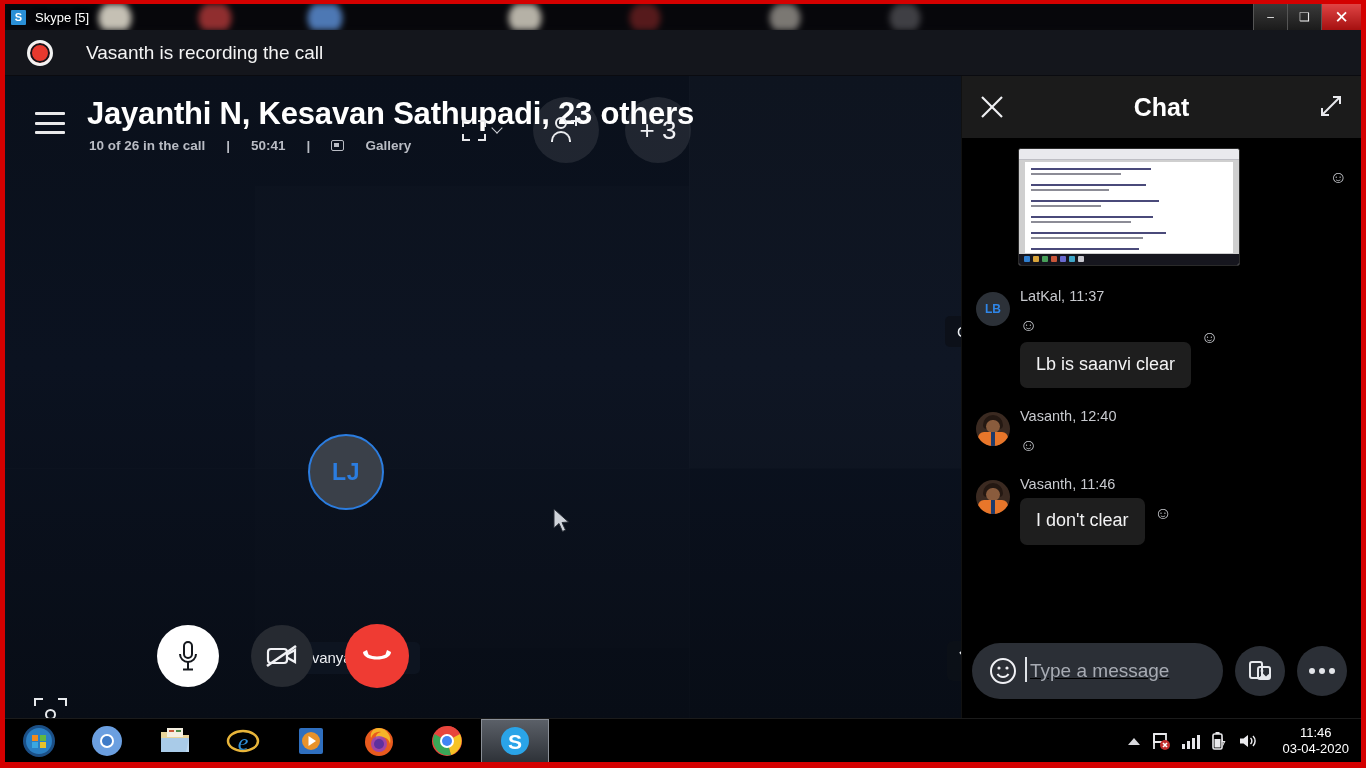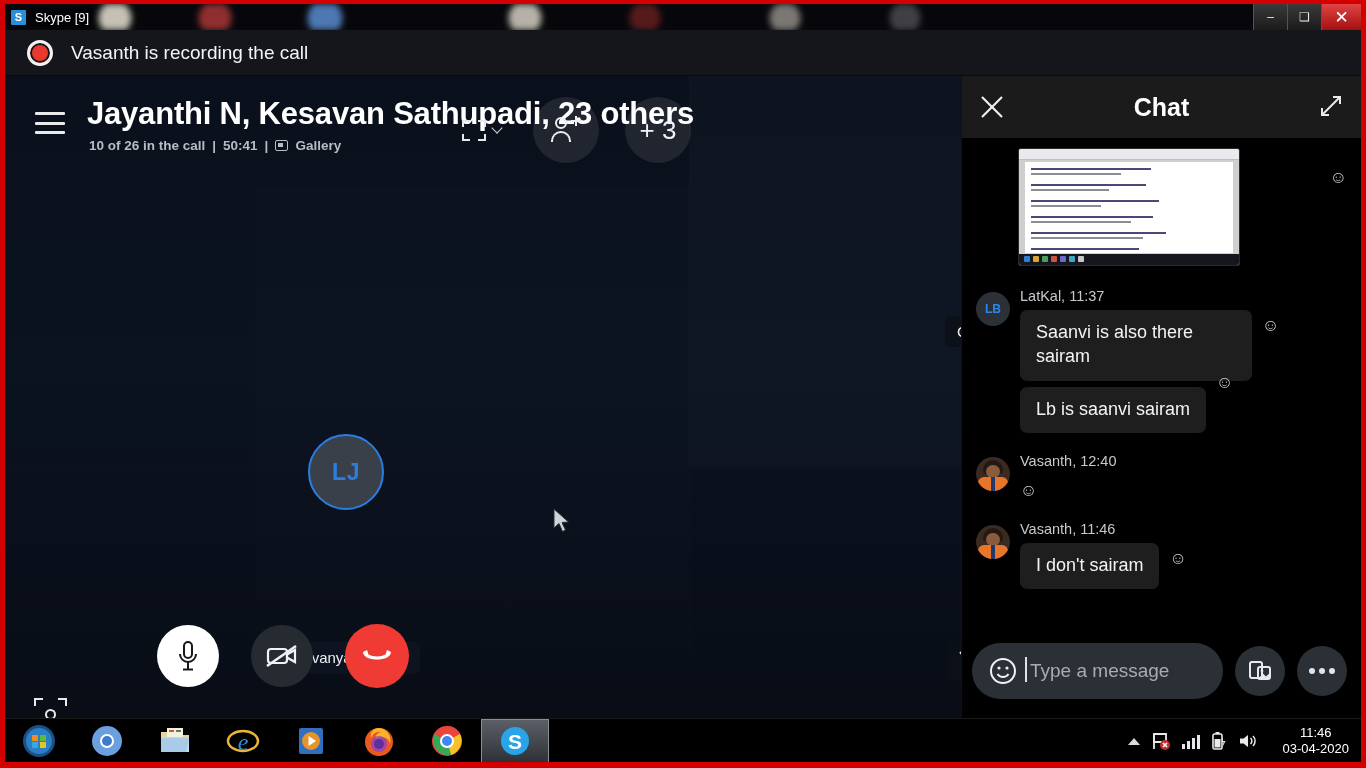--- a/index.html
+++ b/index.html
@@ -69,21 +69,21 @@
   .recbar {
     position:absolute; top:26px; left:0; right:0; height:46px;
     background:#14161c; display:flex; align-items:center; padding-left:22px;
     border-bottom:1px solid #0a0b10;
   }
   .recdot {
     width:26px; height:26px; border-radius:50%;
     border:3px solid #f2f2f2; background:#e8392e;
     box-shadow:inset 0 0 0 2px #14161c;
   }
-  .rectext { margin-left:18px; color:#f4f4f4; font-size:19px; }
+  .rectext { margin-left:33px; color:#f4f4f4; font-size:19px; }
 
   
   .stage {
     position:absolute; top:72px; left:0; right:0; bottom:44px;
     background:#090e17; overflow:hidden;
   }
   .videoarea {
     position:absolute; top:0; left:0; right:400px; bottom:0;
     background:
       linear-gradient(180deg,#0a101b 0%,#0b1220 45%,#080d16 100%);
@@ -107,21 +107,21 @@
   }
   .hamb i { display:block; height:3px; background:#e9e9ea; border-radius:1px; }
   .calltitle {
     position:absolute; left:74px; top:6px;
     color:#fff; font-size:31px; font-weight:bold; letter-spacing:-.2px;
     white-space:nowrap;
   }
   .callsub {
     position:absolute; left:76px; top:48px;
     color:#b9bcc4; font-size:13.5px; font-weight:bold;
-    display:flex; align-items:center; gap:7px; white-space:nowrap;
+    display:flex; align-items:center; gap:21px; white-space:nowrap;
   }
   .callsub .galico {
     display:inline-block; width:13px; height:11px;
     border:1.6px solid #b9bcc4; border-radius:2px; position:relative;
   }
   .callsub .galico:after{
     content:""; position:absolute; left:1.5px; top:1.5px;
     width:5px;height:4px;background:#b9bcc4;
   }
 
@@ -292,20 +292,21 @@
     background:#1e1e1e; color:#f3f3f4; border-radius:7px;
     padding:10px 16px 12px 16px; font-size:18px; max-width:232px;
     display:inline-block; line-height:1.35;
   }
   .bubrow { display:flex; align-items:flex-start; gap:10px; margin-bottom:6px; }
   .react { color:#c9cbd0; font-size:17px; margin-top:6px; }
 
   .composer {
     height:88px; display:flex; align-items:center; gap:12px;
     padding:0 14px 6px 10px;
+    text-decoration:underline;
   }
   .inputbox {
     flex:1; height:56px; background:#2b2f36; border-radius:28px;
     display:flex; align-items:center; padding:0 16px; gap:12px;
   }
   .placeholder { color:#a7abb3; font-size:19px; position:relative; }
   .caret {
     position:absolute; left:-5px; top:-3px; width:1.5px; height:25px; background:#dfe2e7;
   }
   .cbtn {
@@ -337,21 +338,21 @@
 </style>
 </head>
 <body>
 
 <div id="root">
  <div class="winframe">
 
   <div class="titlebar">
     <div class="blurstrip"></div>
     <div class="tb-icon">S</div>
-    <div class="tb-title">Skype [9]</div>
+    <div class="tb-title">Skype [5]</div>
     <div class="wincontrols">
       <div class="wc">–</div>
       <div class="wc">❑</div>
       <div class="wc close">✕</div>
     </div>
   </div>
 
   <div class="recbar">
     <div class="recdot"></div>
     <div class="rectext">Vasanth is recording the call</div>
@@ -510,25 +511,24 @@
           <span class="shot-emoji react">☺</span>
         </div>
 
         <div class="msgrow">
           <div class="ava initials">
             <span>LB</span>
           </div>
           <div class="mcol">
             <div class="mhdr">LatKal, 11:37</div>
             <div class="bubrow">
-              <div class="bub">Saanvi is also there sairam</div>
               <span class="react">☺</span>
             </div>
             <div class="bubrow">
-              <div class="bub">Lb is saanvi sairam</div>
+              <div class="bub">Lb is saanvi clear</div>
               <span class="react" style="margin-top:-14px">☺</span>
             </div>
           </div>
         </div>
 
         <div class="msgrow">
           <div class="ava photo">
             <span class="hair"></span>
                 <span class="face"></span>
                 <span class="shirt"></span>
@@ -545,21 +545,21 @@
         <div class="msgrow">
           <div class="ava photo">
             <span class="hair"></span>
                 <span class="face"></span>
                 <span class="shirt"></span>
                 <span class="tie"></span>
           </div>
           <div class="mcol">
             <div class="mhdr">Vasanth, 11:46</div>
             <div class="bubrow">
-              <div class="bub">I don't sairam</div>
+              <div class="bub">I don't clear</div>
               <span class="react">☺</span>
             </div>
 
           </div>
         </div>
       </div>
 
       <div class="composer">
         <div class="inputbox">
           <svg width="30" height="30" viewBox="0 0 30 30">

